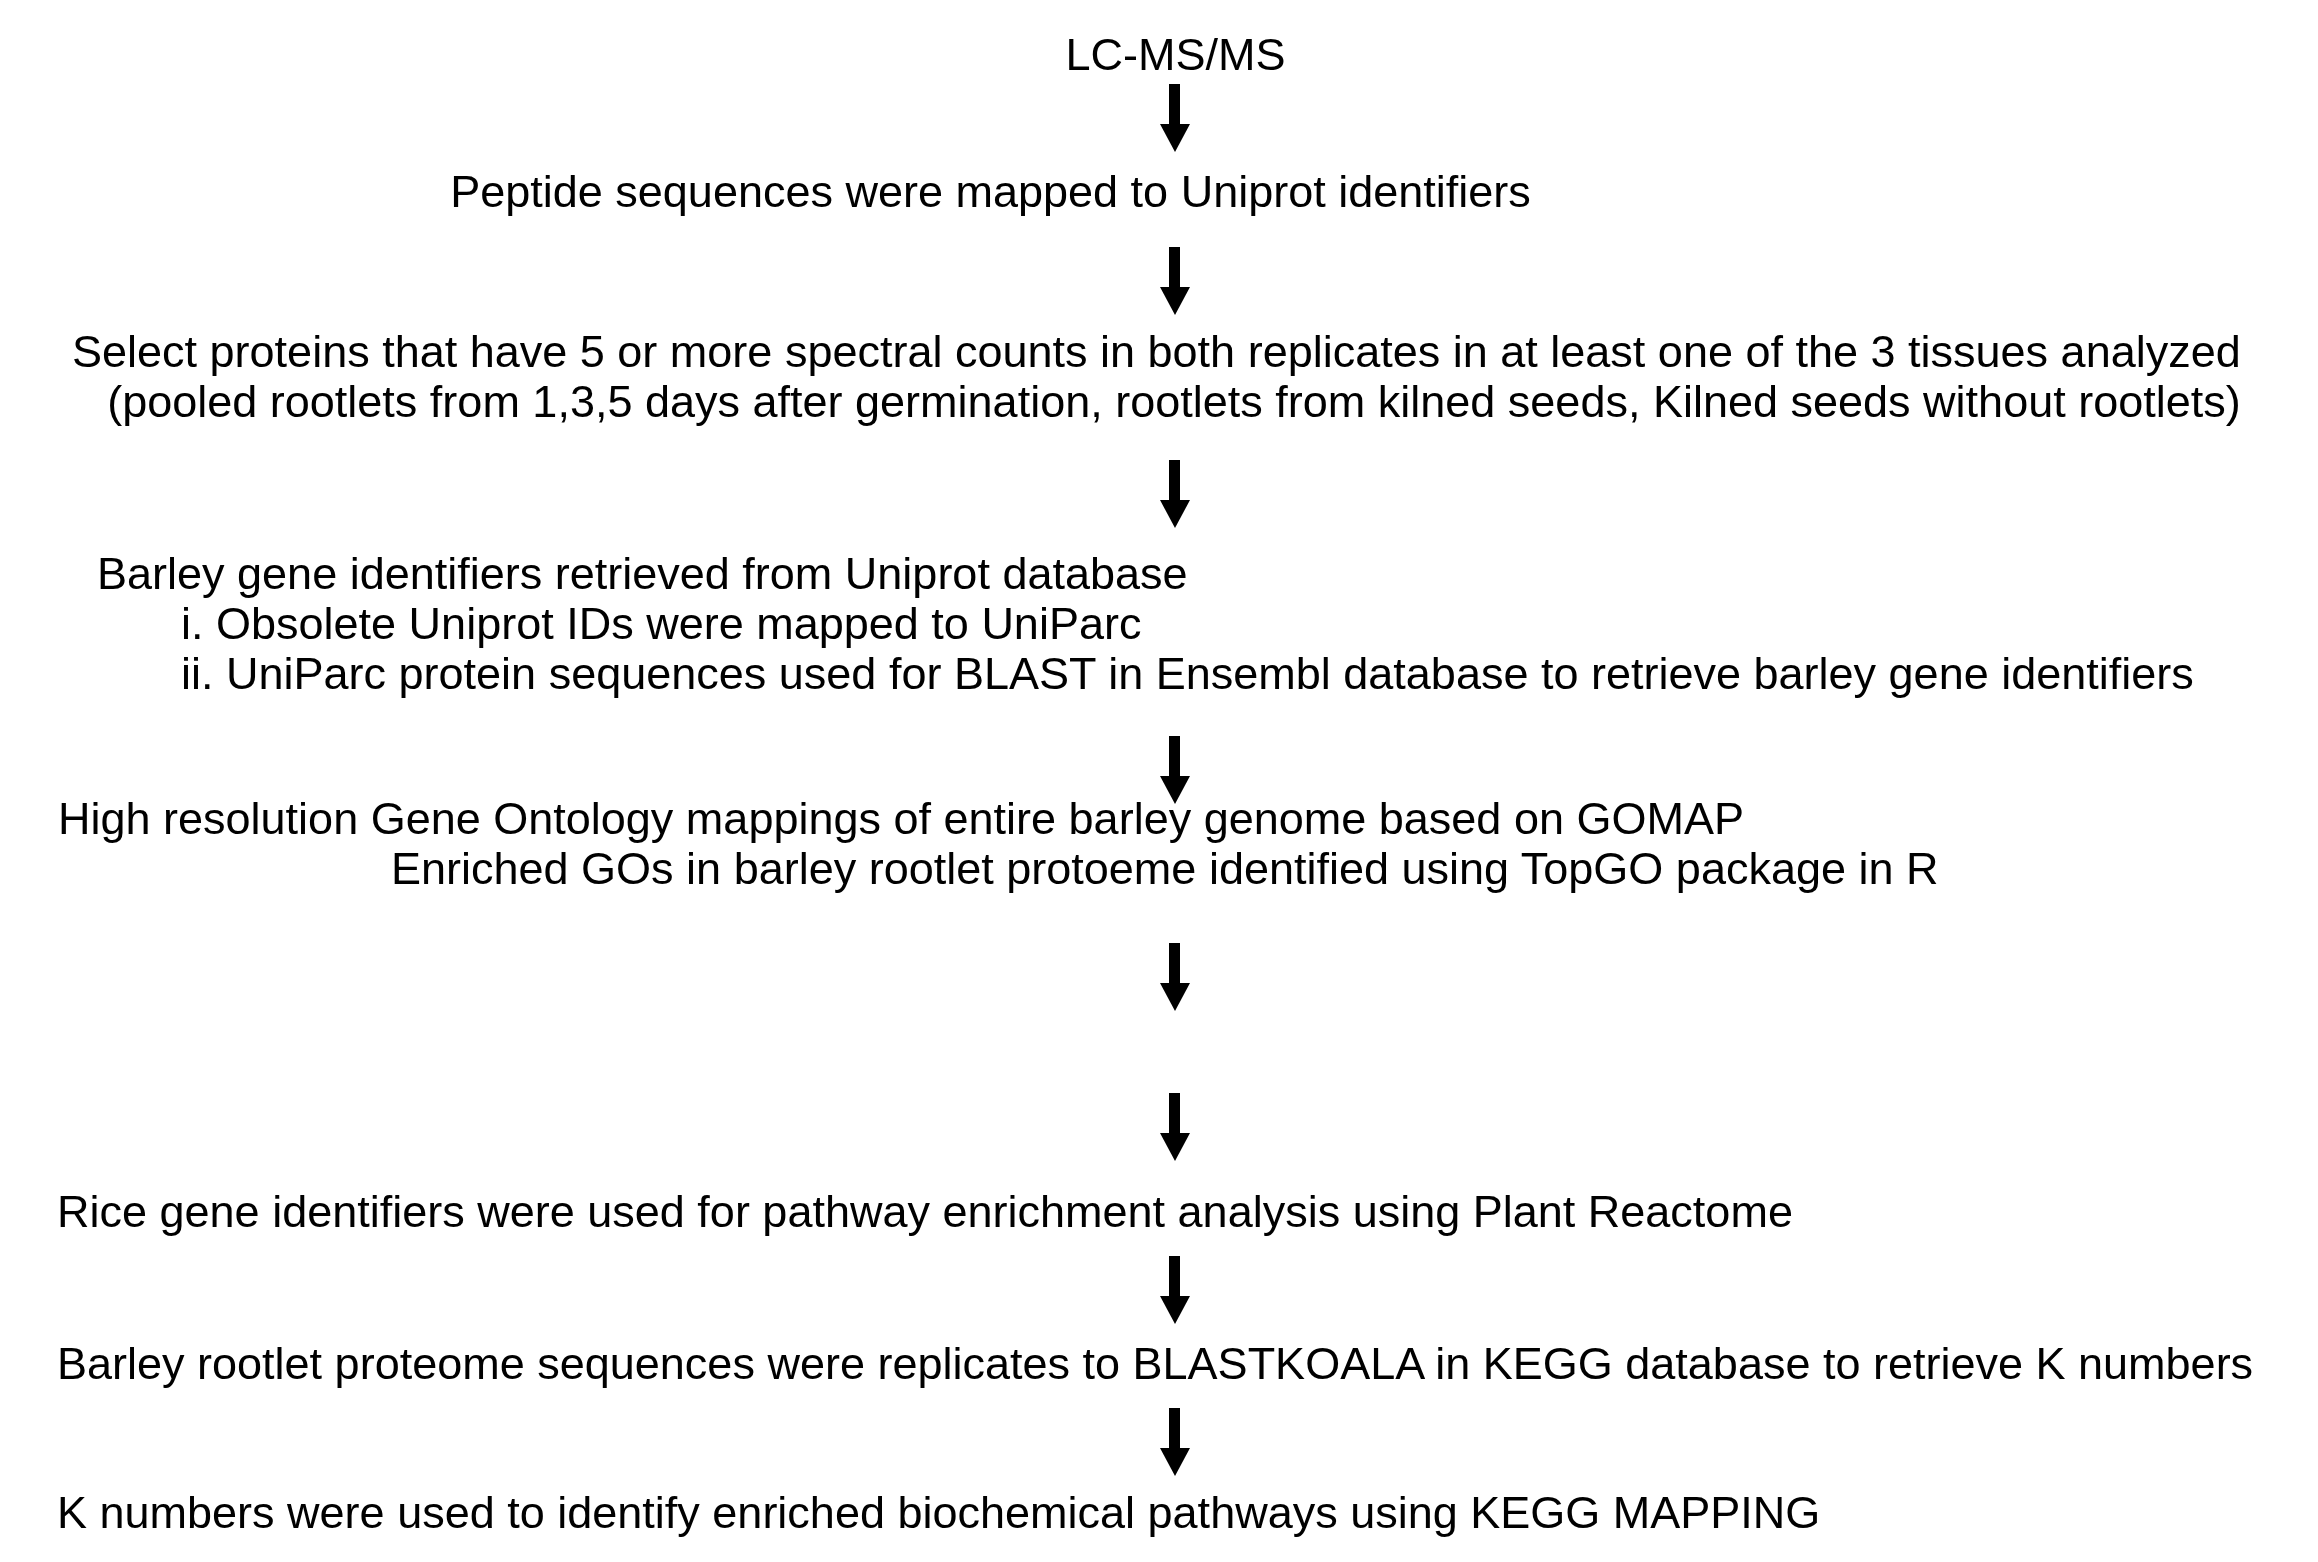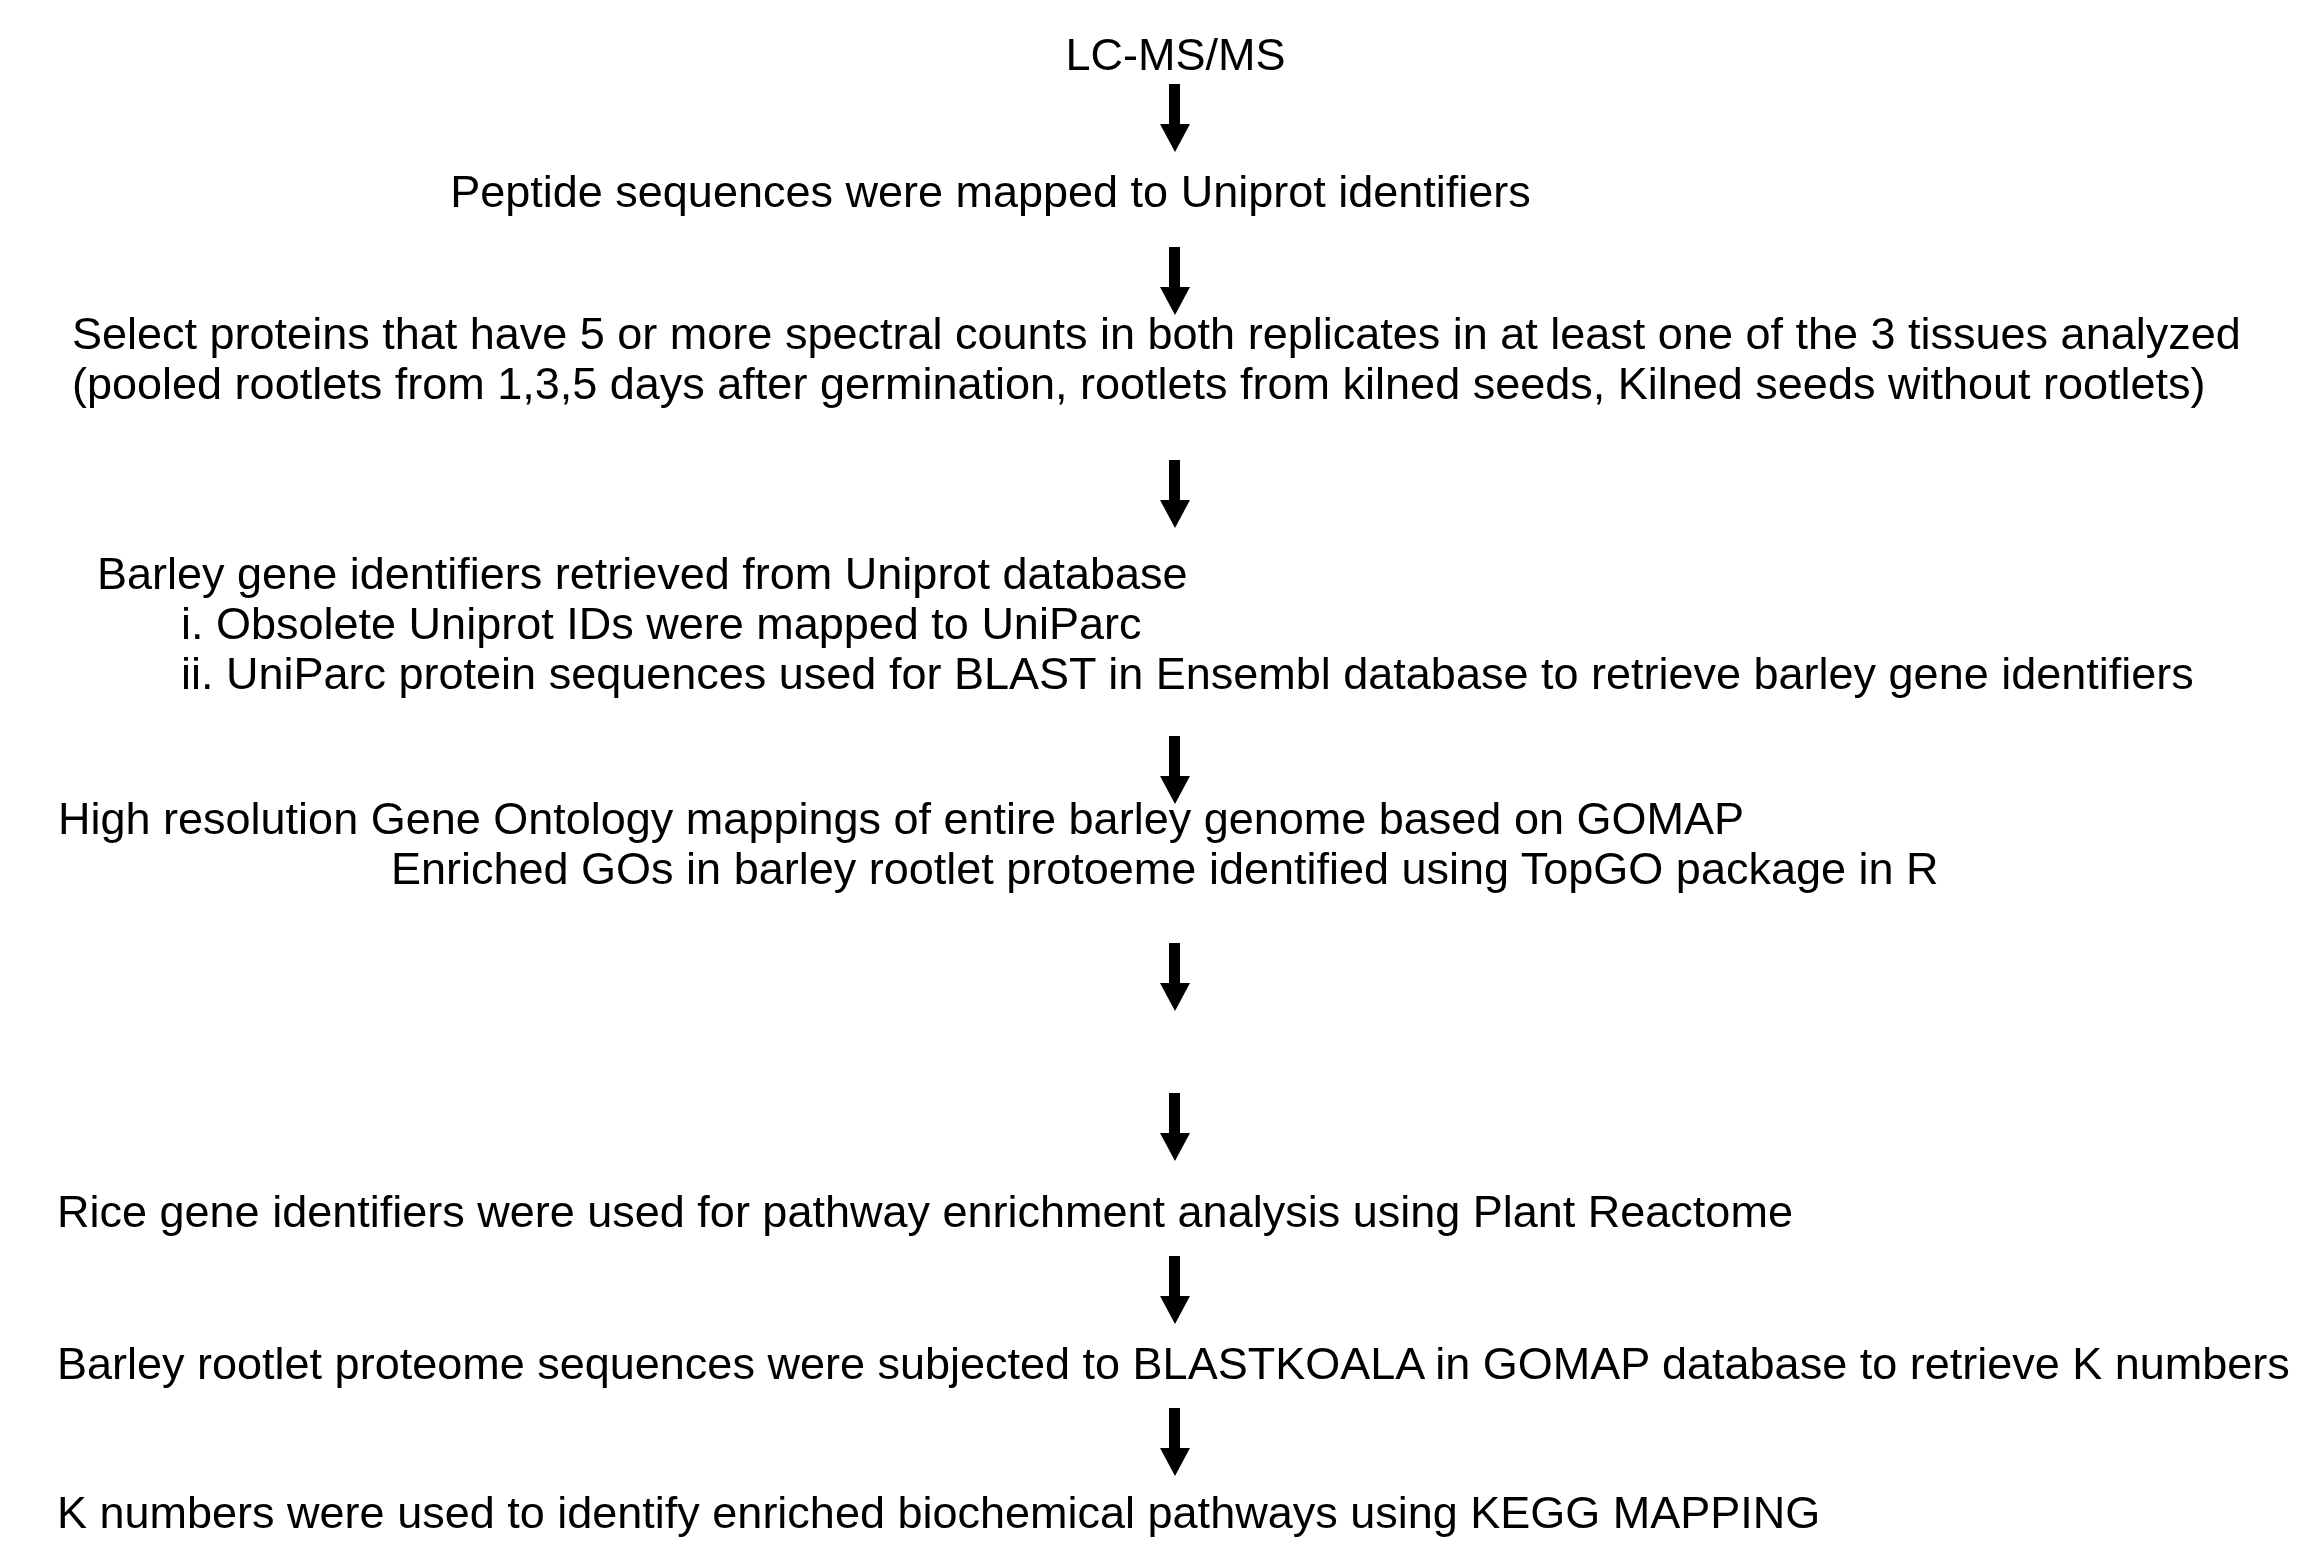--- a/index.html
+++ b/index.html
@@ -21,21 +21,21 @@
   .node {
     position: absolute;
     white-space: nowrap;
     padding-left: 16px;
   }
   .node .line { white-space: nowrap; }
 
   
   .pos-title    { top: 30px;   left: 0; width: 2319px; text-align: center; }
   .pos-peptide  { top: 167px;  left: 0; width: 1949px; text-align: center; }
-  .pos-select   { top: 309px;  left: 56px; }
+  .pos-select   { top: 327px;  left: 56px; text-align: right; }
   .pos-barley   { top: 549px;  left: 81px; }
   .pos-gomap    { top: 794px;  left: 42px; }
   .pos-ensembl  { top: 1038px; left: 41px; }
   .pos-rice     { top: 1187px; left: 41px; }
   .pos-blast    { top: 1339px; left: 41px; }
   .pos-kegg     { top: 1488px; left: 41px; }
 
   .indent-sub    { margin-left: 84px; }   
   .indent-center { margin-left: 333px; }  
 
@@ -131,21 +131,21 @@
   <div class="node pos-rice">
     <div class="line">Rice gene identifiers were used for pathway enrichment analysis using Plant Reactome</div>
   </div>
 
   <div class="arrow arrow-7">
     <div class="stem"></div>
     <div class="head"></div>
   </div>
 
   <div class="node pos-blast">
-    <div class="line">Barley rootlet proteome sequences were subjected to BLASTKOALA in GOMAP database to retrieve K numbers</div>
+    <div class="line">Barley rootlet proteome sequences were replicates to BLASTKOALA in KEGG database to retrieve K numbers</div>
   </div>
 
   <div class="arrow arrow-8">
     <div class="stem"></div>
     <div class="head"></div>
   </div>
 
   <div class="node pos-kegg">
     <div class="line">K numbers were used to identify enriched biochemical pathways using KEGG MAPPING</div>
   </div>

